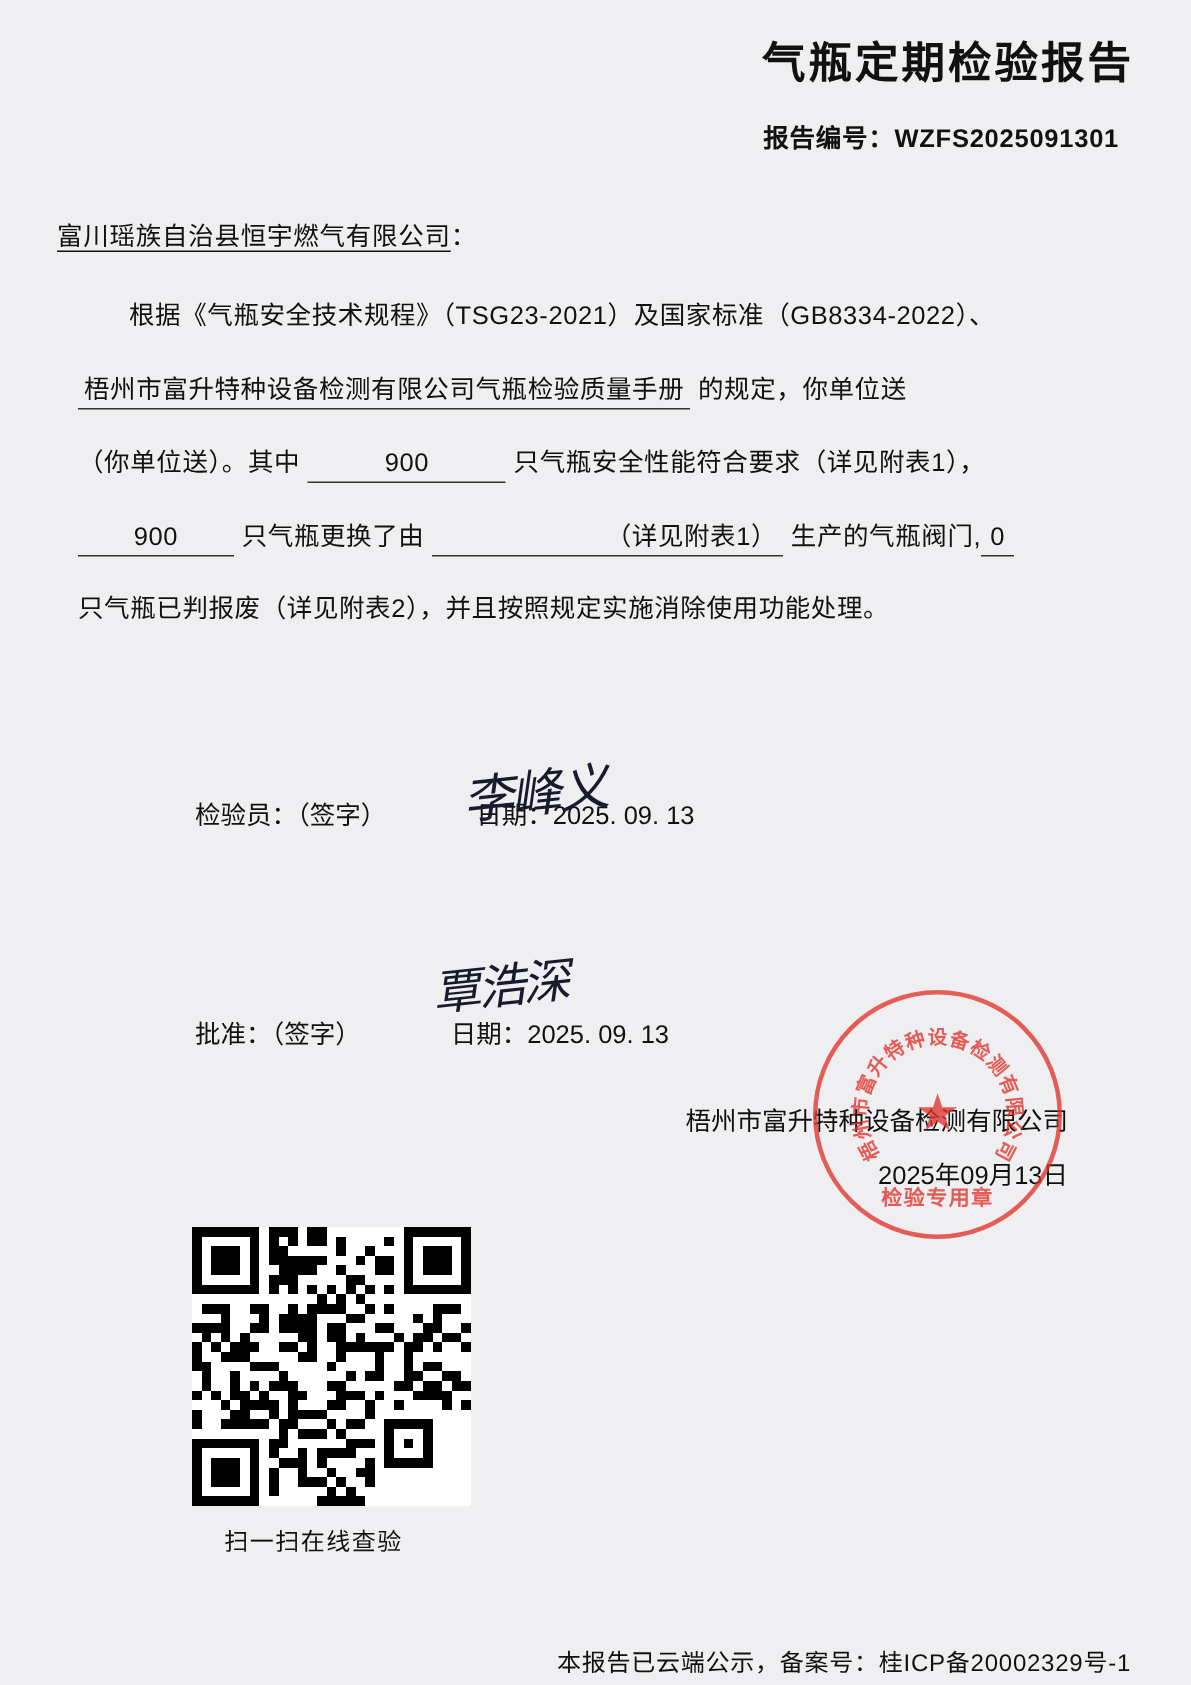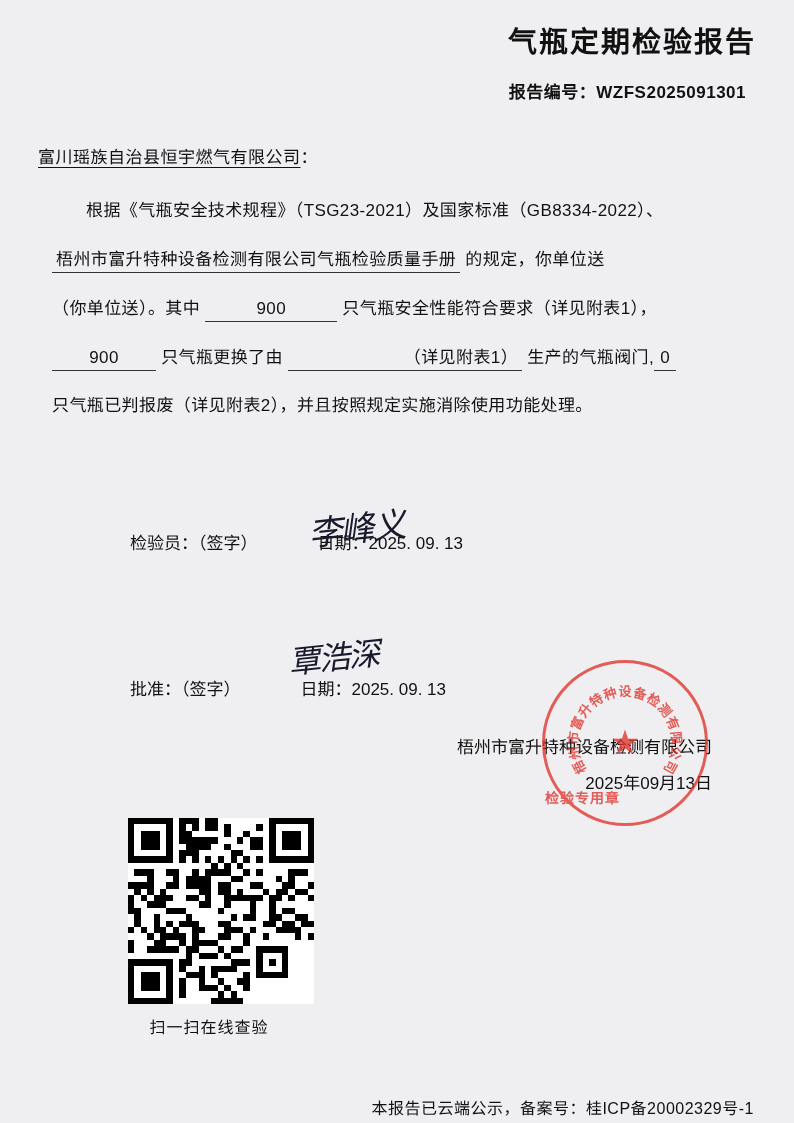--- a/index.html
+++ b/index.html
@@ -136,21 +136,21 @@
     top: 50%;
     transform: translate(-50%, -52%);
     font-size: 34px;
     line-height: 1;
   }
   .seal .seal-bottom {
     position: absolute;
     left: 0;
     right: 0;
     bottom: 16px;
-    text-align: left;
+    text-align: center;
     font-size: 14px;
     letter-spacing: 1px;
     font-weight: bold;
   }
   .seal .ring-text {
     position: absolute;
     left: 0; top: 0; width: 160px; height: 160px;
   }
   .seal .ring-text span {
     position: absolute;

